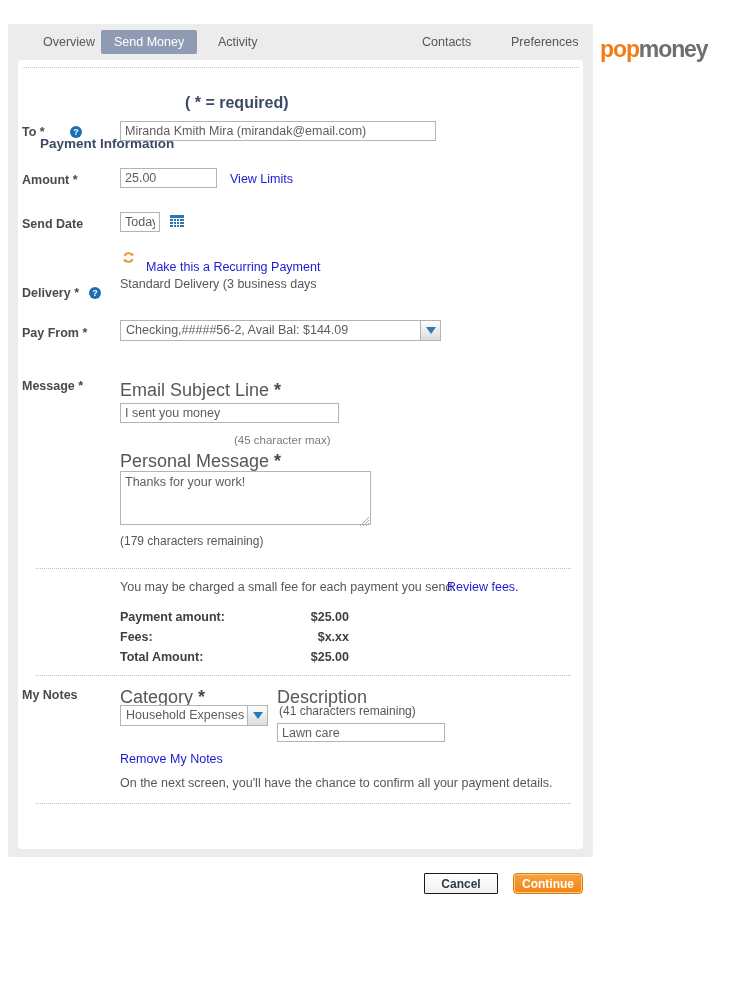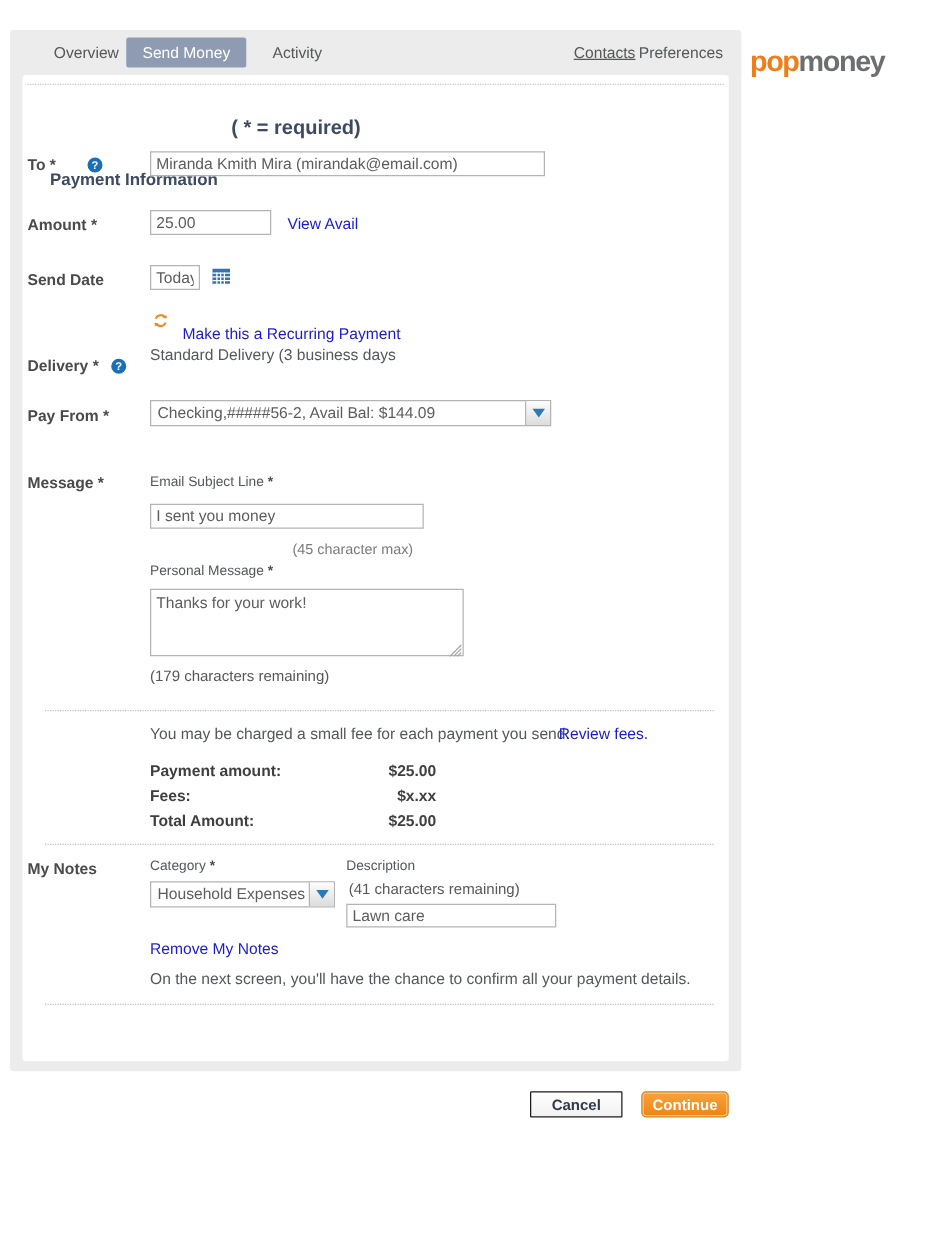--- a/index.html
+++ b/index.html
@@ -36,21 +36,21 @@
     cursor: pointer;
     text-align: right;
   }
   .tab.active {
     background: #8e9bb3;
     color: #ffffff;
   }
   #tab-0 { left: 22px; }
   #tab-1 { left: 93px; }
   #tab-2 { left: 197px; }
-  #tab-3 { left: 438px; text-decoration: underline; }
+  #tab-3 { left: 401px; }
   #tab-4 { left: 490px; }
 
   
   .logo {
     position: absolute; left: 600px; top: 36px;
     font-size: 23px; font-weight: bold;
     letter-spacing: -1.1px;
     white-space: nowrap;
   }
   .logo .pop { color: #f07d17; }
@@ -72,21 +72,21 @@
   
   .lbl {
     position: absolute;
     font-size: 12.5px;
     font-weight: bold;
     color: #4a4a4a;
     white-space: nowrap;
   }
   .sublbl {
     position: absolute;
-    font-size: 11px;
+    font-size: 18px;
     color: #555759;
     white-space: nowrap;
   }
   .hint {
     position: absolute;
     font-size: 11.5px;
     color: #7b7b7b;
     white-space: nowrap;
   }
   .star { color: #4a4a4a; font-weight: bold; }
@@ -285,21 +285,21 @@
         <span class="star">*</span>
       </div>
       <div class="help-icon" style="left:48px; top:58px;">?</div>
       <input class="inp" style="left: 98px; top: 53px; width: 316px; height: 20px;" value="Miranda Kmith Mira (mirandak@email.com)">
 
       <div class="lbl" style="left:0px; top:105px;">
         <span>Amount</span>
         <span class="star">*</span>
       </div>
       <input class="inp" style="left: 98px; top: 100px; width: 97px; height: 20px; text-align: left;" value="25.00">
-      <div class="lnk" style="left:208px; top:104px;">View Avail</div>
+      <div class="lnk" style="left:208px; top:104px;">View Limits</div>
 
       <div class="lbl" style="left:0px; top:149px;">Send Date</div>
       <input class="inp" style="left: 98px; top: 144px; width: 40px; height: 20px;" value="Today">
       <div class="cal-icon" style="left:148px; top:147px;"></div>
 
       <div class="recur-icon" style="left:100px; top:182px;">
         <svg width="13" height="13" viewBox="0 0 16 16">
           <path d="M8 1.6a6.4 6.4 0 0 1 5.5 3.1l-1.9 1.1a4.2 4.2 0 0 0-7.5.6L2.2 5.6A6.4 6.4 0 0 1 8 1.6z" fill="#f08a22"></path>
           <path d="M8 14.4a6.4 6.4 0 0 1-5.5-3.1l1.9-1.1a4.2 4.2 0 0 0 7.5-.6l1.9.8A6.4 6.4 0 0 1 8 14.4z" fill="#f08a22"></path>
           <path d="M13.6 2.2l.5 3.6-3.6-.6z" fill="#f08a22"></path>

